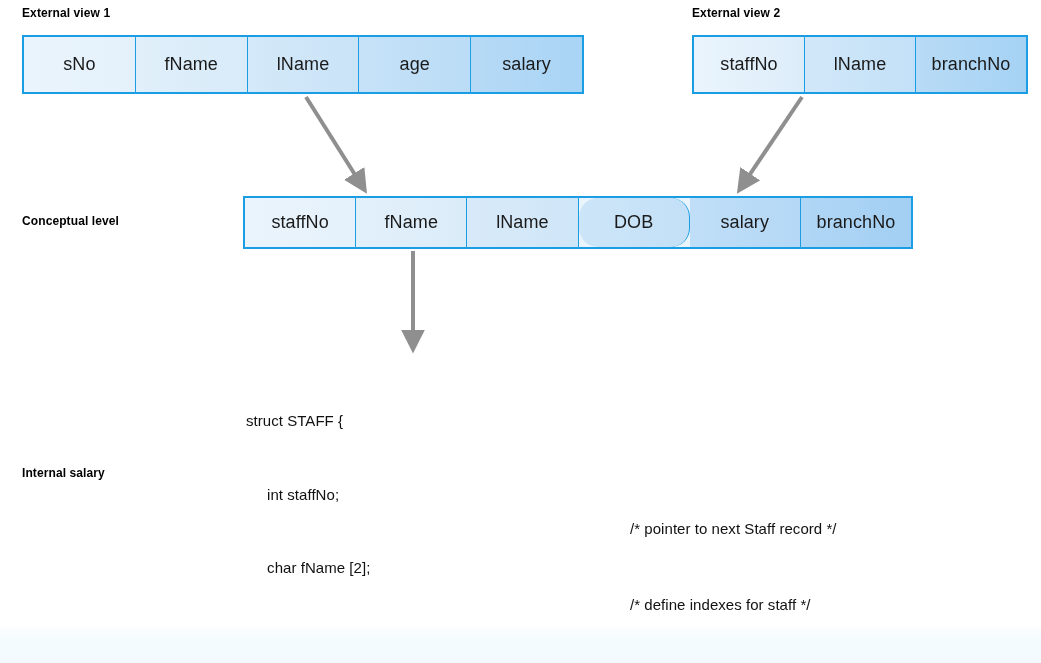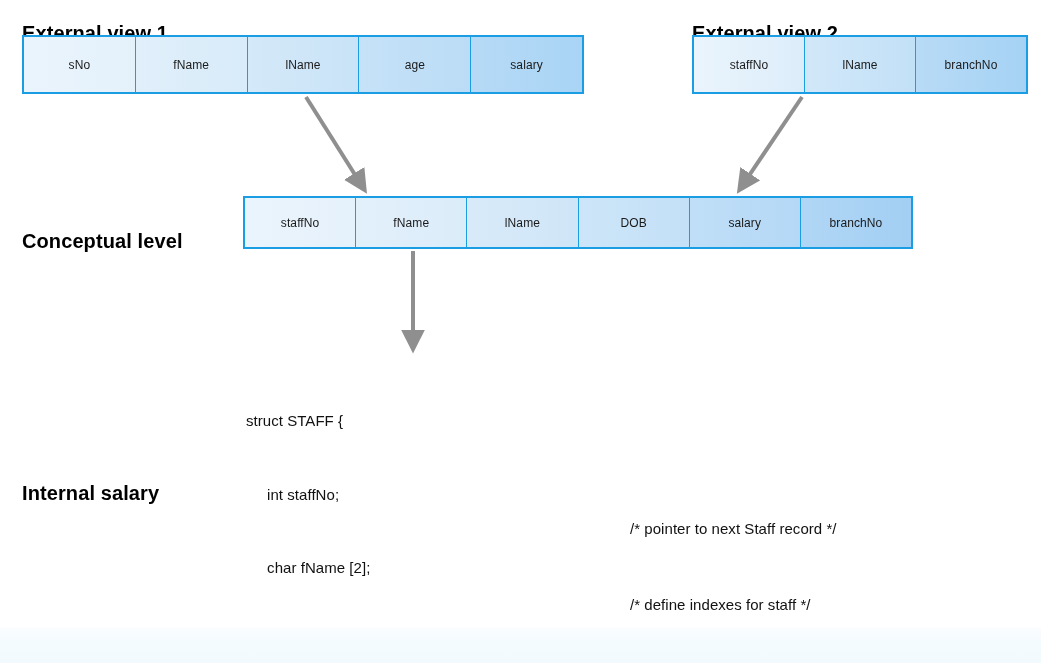--- a/index.html
+++ b/index.html
@@ -21,42 +21,41 @@
     position: absolute;
     left: 0;
     bottom: 0;
     width: 1041px;
     height: 36px;
     background: linear-gradient(to bottom, #fbfdff 0%, #f4fbfe 40%, #f2fafd 100%);
   }
 
   .section-label {
     position: absolute;
-    font-size: 20px;
+    font-size: 12px;
     font-weight: bold;
     color: #000000;
     letter-spacing: 0.1px;
     white-space: nowrap;
-    margin-top: 16px;
   }
 
   
   .attr-table {
     position: absolute;
     display: flex;
     border: 2px solid #1b9de4;
     box-sizing: border-box;
     background: #e9f4fc;
   }
   .attr-cell {
     flex: 1 1 0;
     display: flex;
     align-items: center;
     justify-content: center;
-    font-size: 12px;
+    font-size: 18px;
     color: #1a1a1a;
     border-right: 1px solid #1b9de4;
     box-sizing: border-box;
     white-space: nowrap;
     letter-spacing: 0.1px;
   }
   .attr-cell:last-child { border-right: none; }
 
   
   #external-view-1-table .attr-cell:nth-child(1){background:linear-gradient(to right,#eaf4fc,#e4f1fb);}
@@ -67,21 +66,21 @@
 
   
   #external-view-2-table .attr-cell:nth-child(1){background:linear-gradient(to right,#eaf4fc,#dcedfa);}
   #external-view-2-table .attr-cell:nth-child(2){background:linear-gradient(to right,#d2e8f9,#c2e0f7);}
   #external-view-2-table .attr-cell:nth-child(3){background:linear-gradient(to right,#b8dbf6,#a5d2f4);}
 
   
   #conceptual-table .attr-cell:nth-child(1){background:linear-gradient(to right,#eaf4fc,#e5f1fb);}
   #conceptual-table .attr-cell:nth-child(2){background:linear-gradient(to right,#e2f0fa,#dbecf9);}
   #conceptual-table .attr-cell:nth-child(3){background:linear-gradient(to right,#d8eaf9,#cfe6f8);}
-  #conceptual-table .attr-cell:nth-child(4){background:linear-gradient(to right,#cde5f8,#c3e0f7);}
+  #conceptual-table .attr-cell:nth-child(4){background:linear-gradient(to right,#cde5f8,#c3e0f7);border-radius:19px;}
   #conceptual-table .attr-cell:nth-child(5){background:linear-gradient(to right,#c0def7,#b4d8f6);}
   #conceptual-table .attr-cell:nth-child(6){background:linear-gradient(to right,#b1d6f5,#a2cff3);}
 
   
   #arrow-layer {
     position: absolute;
     left: 0; top: 0;
     width: 1041px; height: 663px;
     pointer-events: none;
   }

